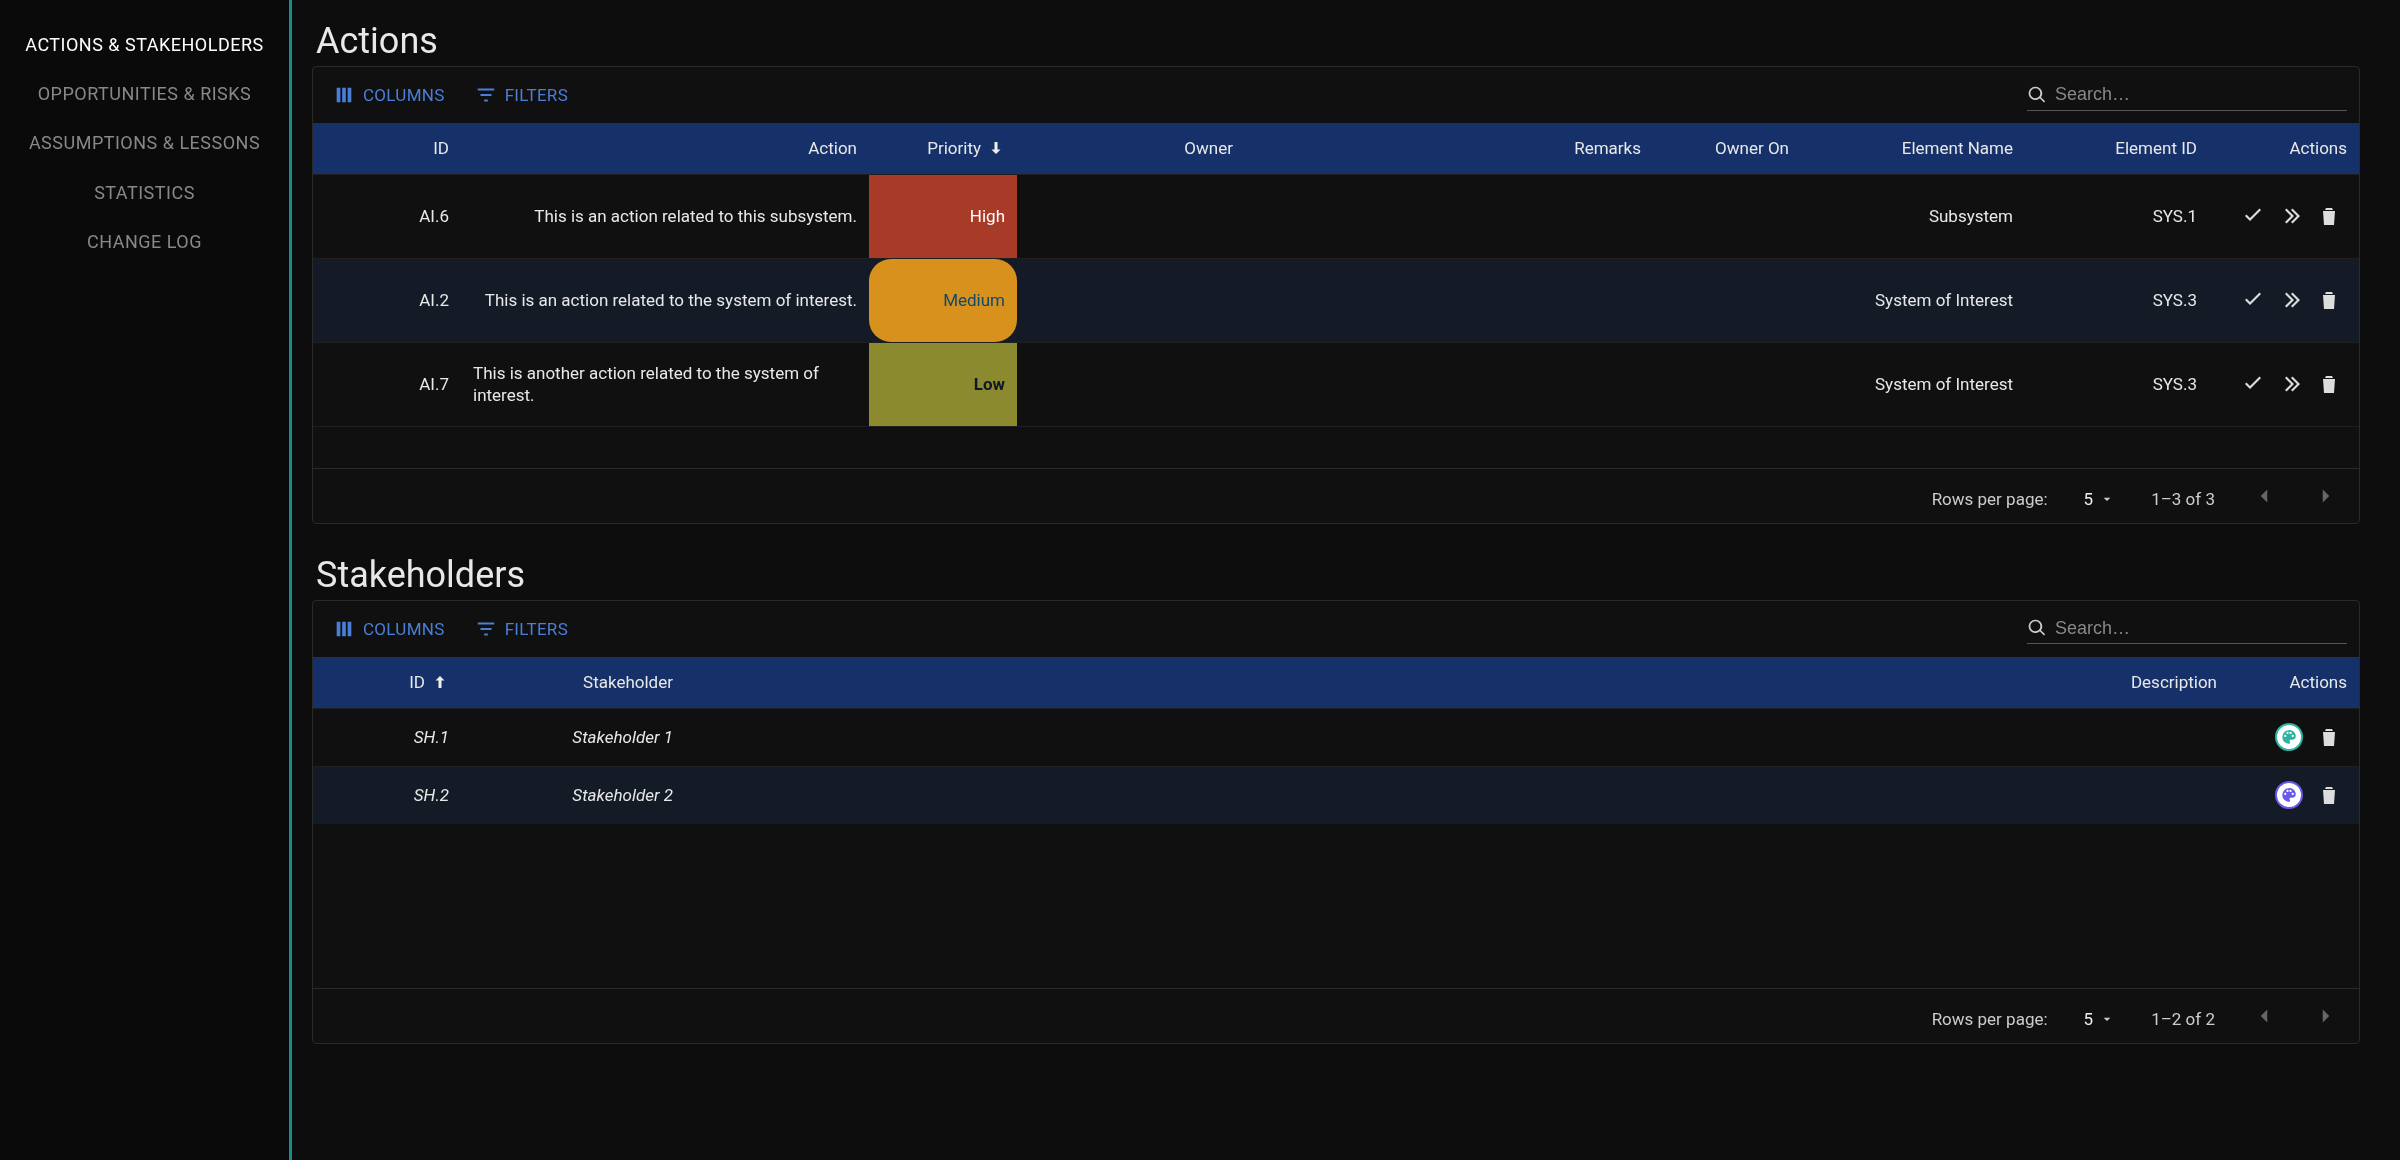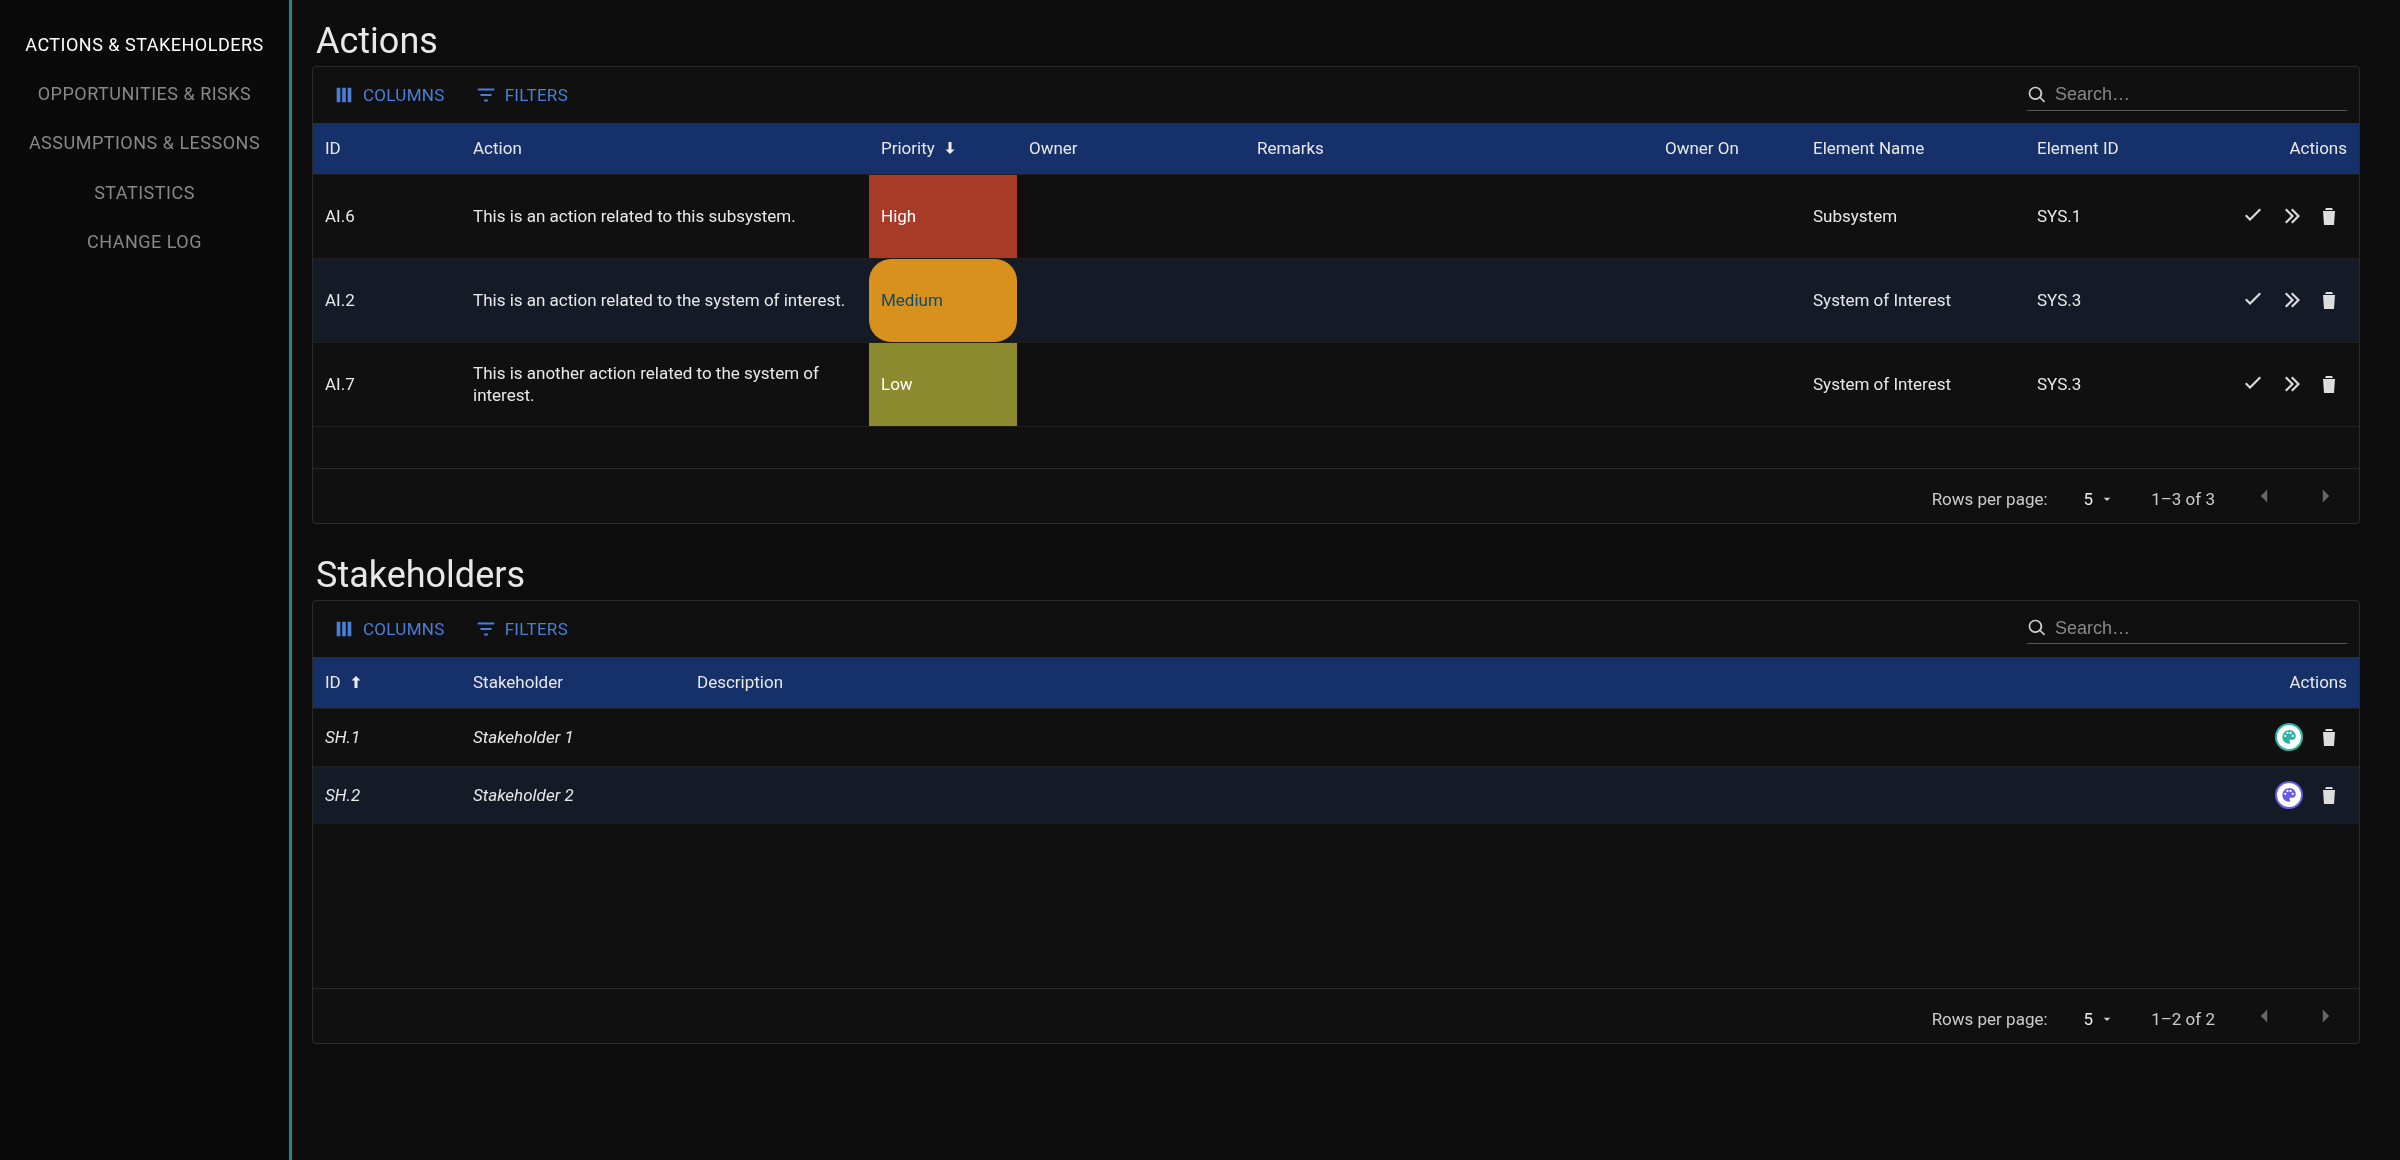--- a/index.html
+++ b/index.html
@@ -109,33 +109,34 @@
 }
 .grid-body .row:nth-child(even) { background: #141b27; }
 .cell {
   padding: 14px 12px;
   display: flex;
   align-items: center;
   color: #e8e8e8;
   font-size: 17px;
   line-height: 1.35;
   overflow: hidden;
+  justify-content: flex-end;
 }
 .c-id { width: 148px; flex-shrink: 0; }
 .c-action { width: 408px; flex-shrink: 0; }
 .c-priority { width: 148px; flex-shrink: 0; }
 .c-owner { width: 228px; flex-shrink: 0; }
 .c-remarks { width: 408px; flex-shrink: 0; }
 .c-closed { width: 148px; flex-shrink: 0; }
 .c-elname { width: 224px; flex-shrink: 0; }
 .c-elid { width: 184px; flex-shrink: 0; }
 .c-actions { flex: 1; justify-content: flex-end; gap: 14px; padding-right: 18px; }
 .pri-high { background: #a83a28; color:#fff; }
 .pri-med { background: #d9911e; color:#0c4a6e;border-radius:22px; }
-.pri-low { background: #8c8a2e; color:#ffffff; }
+.pri-low { background: #8c8a2e; color:#0f172a;font-weight:bold; }
 .row-icon { width: 24px; height: 24px; fill: #ddd; cursor: pointer; }
 .spacer-row { height: 42px; border-top: 1px solid #1f1f1f; }
 .footer {
   display: flex;
   justify-content: flex-end;
   align-items: flex-end;
   gap: 36px;
   padding: 14px 20px;
   color: #ccc;
   font-size: 17px;

